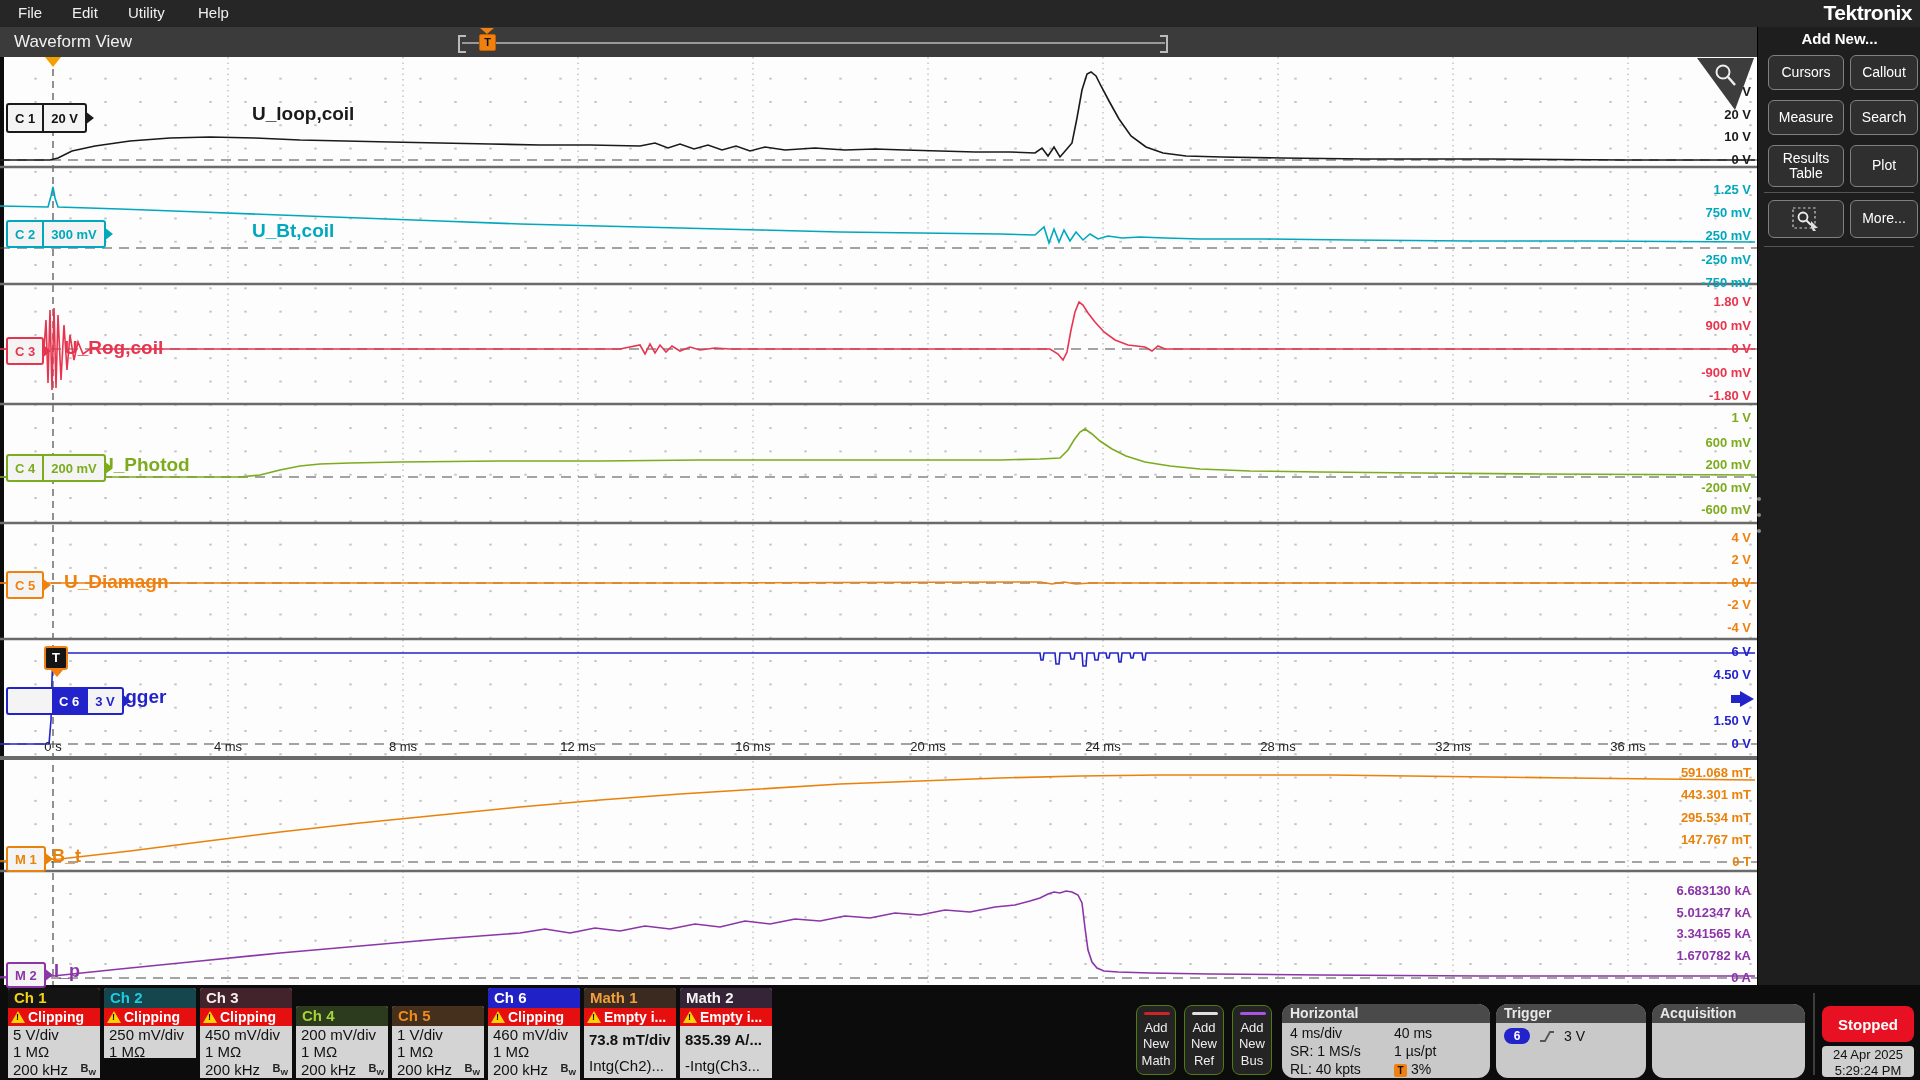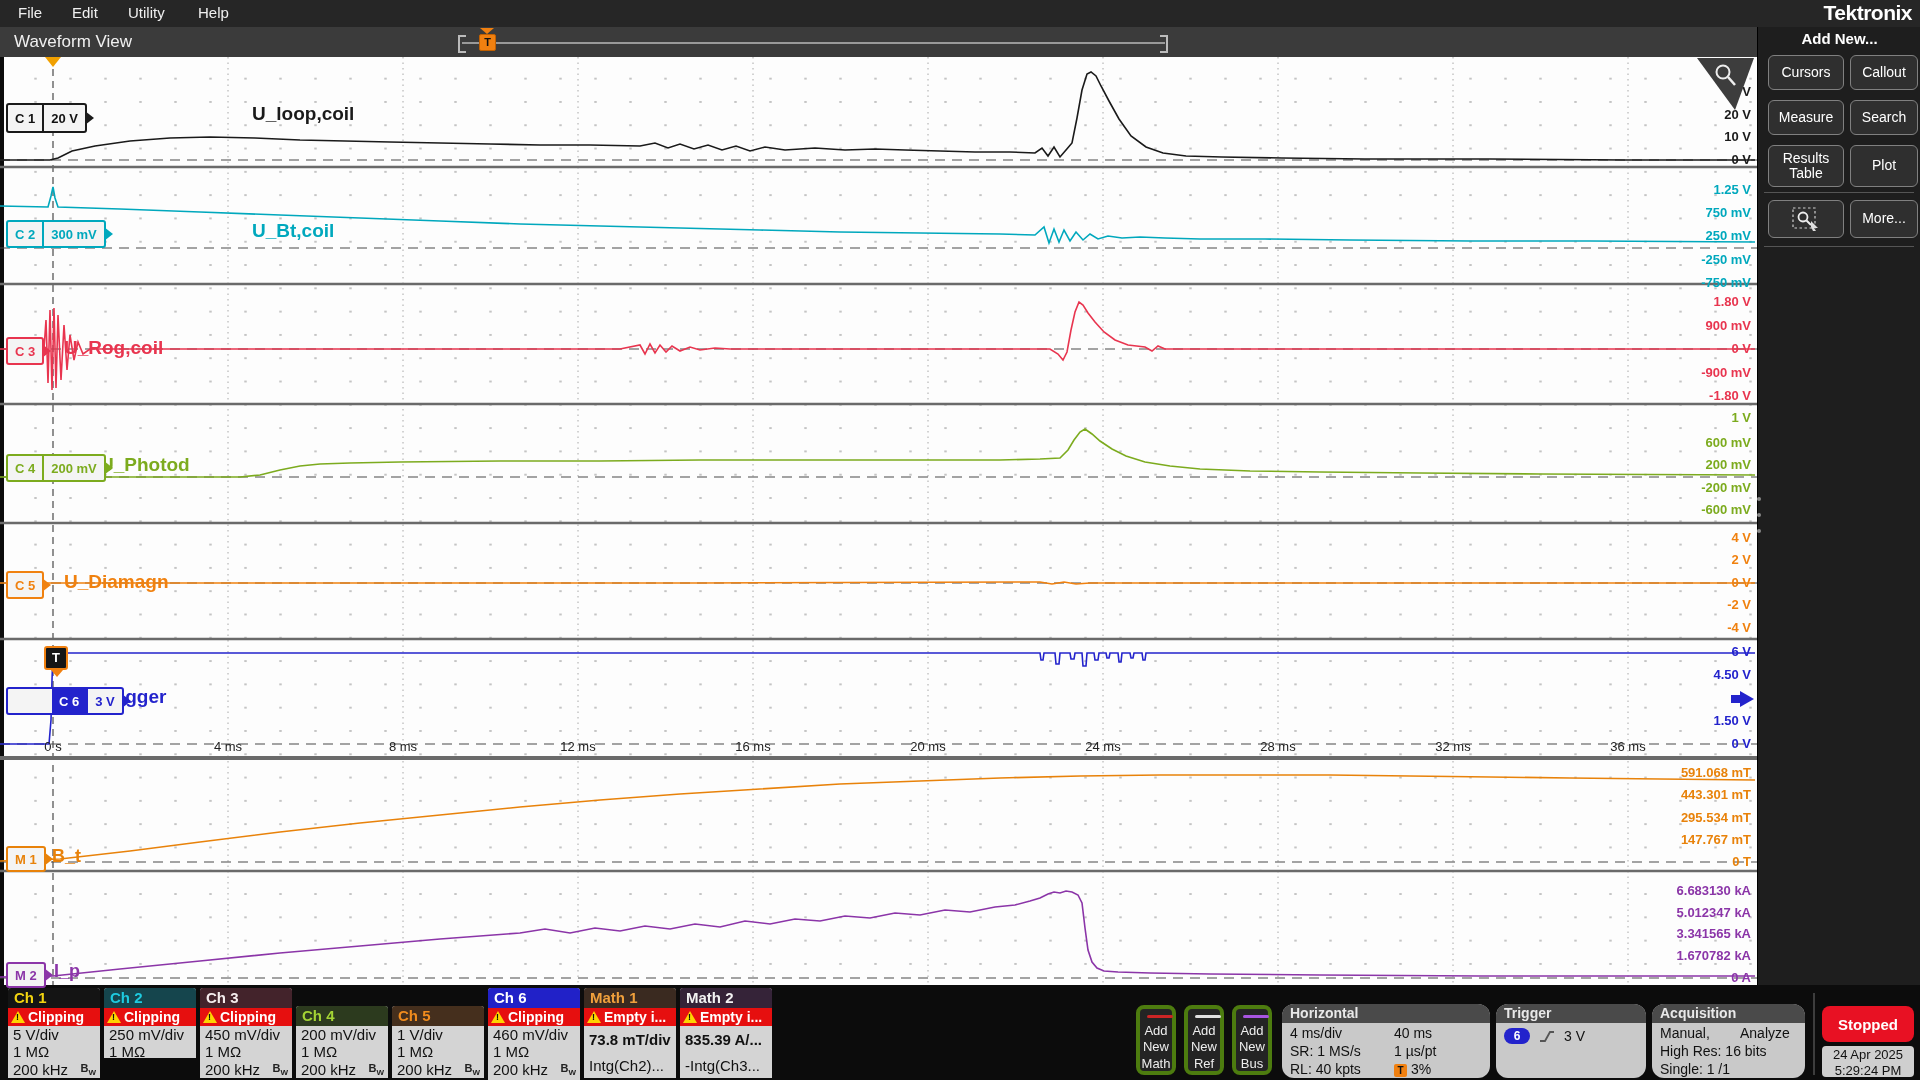--- a/index.html
+++ b/index.html
@@ -53,21 +53,21 @@
   
   #bottom-strip{position:absolute;left:0;top:985px;width:1920px;height:95px;background:#0c0c0c;}
   .bb{position:absolute;width:92px;border-radius:3px 3px 0 0;overflow:hidden;cursor:pointer;background:#d4d4d4;}
   .bb-header{height:20px;font-size:15px;font-weight:bold;padding-left:6px;line-height:20px;}
   .bb-clip{height:18px;background:#e60f0f;color:#fff;font-size:14px;font-weight:bold;display:flex;align-items:center;gap:3px;padding-left:3px;white-space:nowrap;overflow:hidden;}
   .warn-tri{position:relative;width:0;height:0;border-left:7px solid transparent;border-right:7px solid transparent;border-bottom:12px solid #ffd400;flex:0 0 auto;}
   .warn-tri:after{content:"!";position:absolute;left:-2px;top:1px;font-size:9px;font-weight:bold;color:#111;}
   .bb-row{font-size:15px;color:#111;padding-left:5px;display:flex;align-items:center;white-space:nowrap;overflow:hidden;}
   .bw{margin-left:auto;margin-right:4px;font-size:11px;font-weight:bold;color:#222;}
   .bw sub{font-size:8px;}
-  .addnew-btn{position:absolute;top:20px;width:40px;height:70px;background:#242424;border:4px solid #4d7c0f;border-radius:8px;
+  .addnew-btn{position:absolute;top:20px;width:40px;height:70px;background:#242424;border:1px solid #4d7c0f;border-radius:8px;
           color:#eee;font-size:13px;text-align:center;cursor:pointer;padding-top:14px;box-sizing:border-box;line-height:1.25;}
   .addnew-accent{position:absolute;left:7px;top:6px;width:26px;height:3px;border-radius:2px;}
   .panel{position:absolute;top:19px;height:74px;border-radius:12px;overflow:hidden;cursor:pointer;background:#c9c9c9;}
   .panel-header{height:19px;background:#4a4a4a;color:#e8e8e8;font-size:14px;font-weight:bold;padding-left:8px;line-height:19px;}
   .panel-body{font-size:14px;color:#111;padding:1px 8px;}
   .prow{display:flex;height:18px;align-items:center;}
   .pcol2{position:absolute;left:112px;}
   #trigger-pill{display:inline-block;width:26px;height:16px;background:#2323cc;border-radius:9px;color:#fff;
                 font-size:12px;font-weight:bold;text-align:center;line-height:16px;}
   #t-icon{display:inline-block;width:13px;height:13px;background:#f08010;border-radius:2px;color:#111;
@@ -295,28 +295,20 @@
           <span id="trigger-pill">6</span>
           <svg width="18" height="16">
               <polyline points="2,13 7,13 12,4 16,4" fill="none" stroke="#555" stroke-width="1.8"></polyline>
             </svg>
           <span>3 V</span>
         </div>
       </div>
     </div>
     <div class="panel" id="acquisition-panel" style="left:1652px;width:153px">
       <div class="panel-header">Acquisition</div>
-      <div class="panel-body" style="position:relative">
-        <div class="prow">
-            <span>Manual,</span>
-          <span style="position:absolute;left:88px">Analyze</span>
-          </div>
-        <div class="prow">High Res: 16 bits</div>
-        <div class="prow">Single: 1 /1</div>
-      </div>
     </div>
     <div id="strip-sep"></div>
     <div id="stopped-btn">Stopped</div>
     <div id="datetime">
       <div>24 Apr 2025</div>
       <div>5:29:24 PM</div>
     </div>
   <div class="bb" style="left: 8px; top: 3px; height: 90px;">
         <div class="bb-header" style="background: rgb(20, 20, 20); color: rgb(242, 212, 16);">Ch 1</div>
         <div class="bb-clip">

